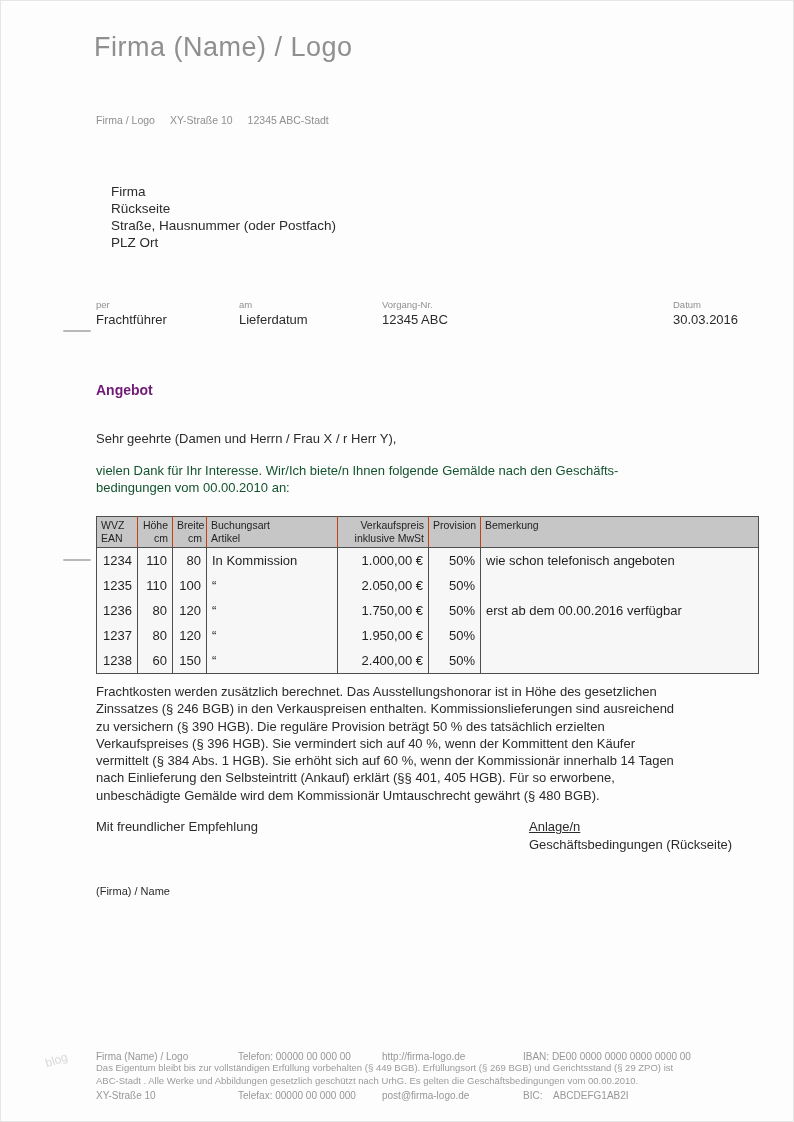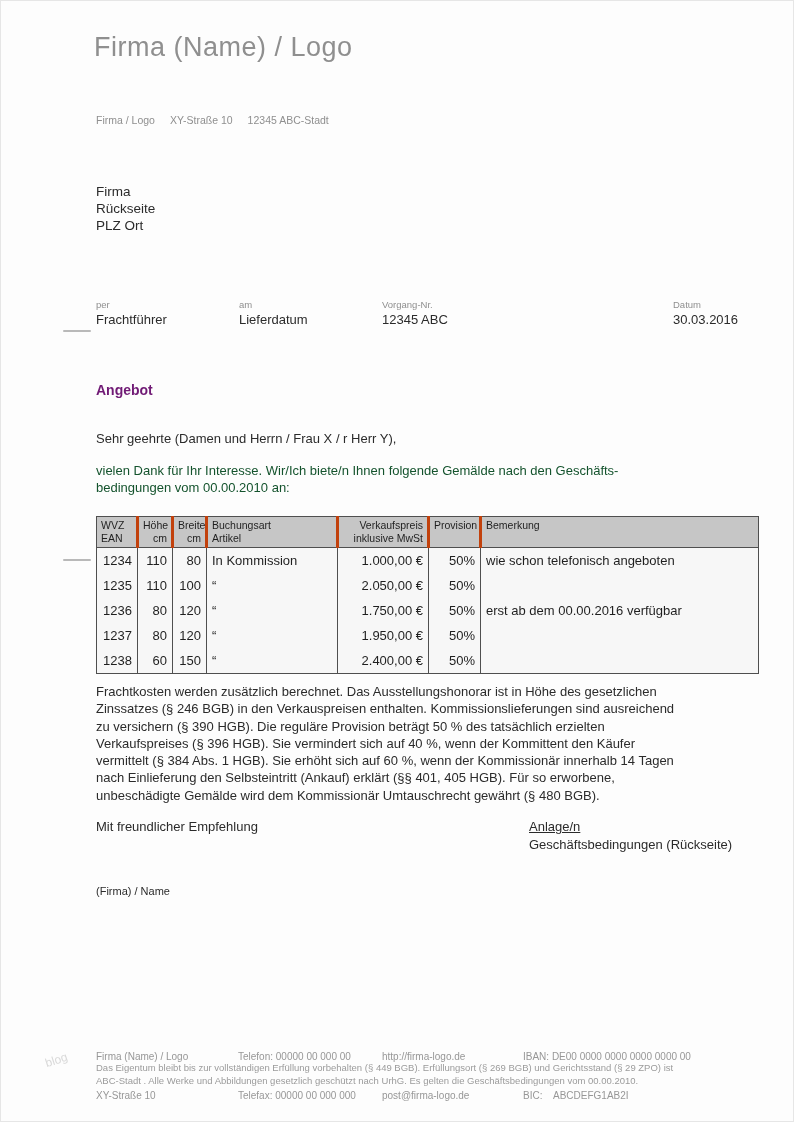--- a/index.html
+++ b/index.html
@@ -6,36 +6,36 @@
   .page{
     position:relative;width:794px;height:1122px;
     background:#fdfdfd;overflow:hidden;
     font-family:"Liberation Sans","DejaVu Sans",sans-serif;
     color:#2f2f2f;box-sizing:border-box;border:1px solid #e6e6e6;
   }
   .abs{position:absolute;}
   .pre{white-space:pre-line;}
   .title{left:93px;top:31px;font-size:27px;letter-spacing:.5px;color:#8f8f8f;}
   .sender-line{left:95px;top:113px;font-size:10.5px;color:#8f8f8f;display:flex;gap:15px;}
-  .recipient{left:95px;top:182px;font-size:13.5px;line-height:17px;color:#2b2b2b;}
+  .recipient{left:110px;top:182px;font-size:13.5px;line-height:17px;color:#2b2b2b;}
   .fold-mark{width:28px;height:2px;background:#b9b9b9;border-radius:1px;}
   .fold-1{left:62px;top:329px;}
   .fold-2{left:62px;top:558px;}
   .info-row{left:95px;top:298px;width:680px;height:48px;font-size:13px;}
   .info-col{position:absolute;top:0;}
   .info-label{font-size:9.5px;color:#8f8f8f;margin-bottom:2px;}
   .info-value{color:#2b2b2b;line-height:16px;}
   .subject{left:95px;top:381px;font-size:14px;font-weight:bold;color:#701a75;}
   .salutation{left:95px;top:430px;font-size:13px;color:#2b2b2b;}
   .intro{left:95px;top:461px;font-size:13px;line-height:17.3px;color:#14532d;width:680px;}
   .offer-table{left:95px;top:515px;width:662px;border-collapse:collapse;table-layout:fixed;
     font-size:13px;color:#1f1f1f;background:#f7f7f7;border:1px solid #4f4f4f;}
   .offer-table th{
     background:#c6c6c6;font-size:10.5px;font-weight:normal;line-height:12.5px;
-    padding:2px 4px 3px 4px;border-left:3px solid #c2410c;border-bottom:1px solid #4f4f4f;
+    padding:2px 4px 3px 4px;border-left:1px solid #c2410c;border-bottom:1px solid #4f4f4f;
     vertical-align:top;color:#1f1f1f;}
   .offer-table td{height:25px;padding:0 5px;border-left:1px solid #4f4f4f;vertical-align:middle;}
   .offer-table th:first-child,.offer-table td:first-child{border-left:none;}
   .al{text-align:left;} .ar{text-align:right;}
   .terms{left:95px;top:682px;width:676px;font-size:13px;line-height:17.3px;color:#2b2b2b;}
   .closing{left:95px;top:818px;font-size:13px;color:#2b2b2b;}
   .enclosure{left:528px;top:817px;font-size:13px;line-height:17.5px;color:#2b2b2b;}
   .enclosure .enc-title{text-decoration:underline;}
   .signature{left:95px;top:884px;font-size:11px;color:#2b2b2b;}
   .footer{top:1023px;left:0;width:794px;font-size:10px;line-height:13px;color:#979797;}
@@ -53,20 +53,21 @@
 
   <div class="abs sender-line">
     <span>Firma / Logo</span>
     <span>XY-Straße 10</span>
     <span>12345 ABC-Stadt</span>
   </div>
 
   <div class="abs recipient">
     <div>Firma</div>
     <div>Rückseite</div>
+    <div>Straße, Hausnummer (oder Postfach)</div>
     <div>PLZ Ort</div>
   </div>
 
   <div class="abs fold-mark fold-1"></div>
   <div class="abs fold-mark fold-2"></div>
 
   <div class="abs info-row">
     <div class="info-col" style="left:0">
       <div class="info-label">per</div>
       <div class="info-value">Frachtführer</div>

